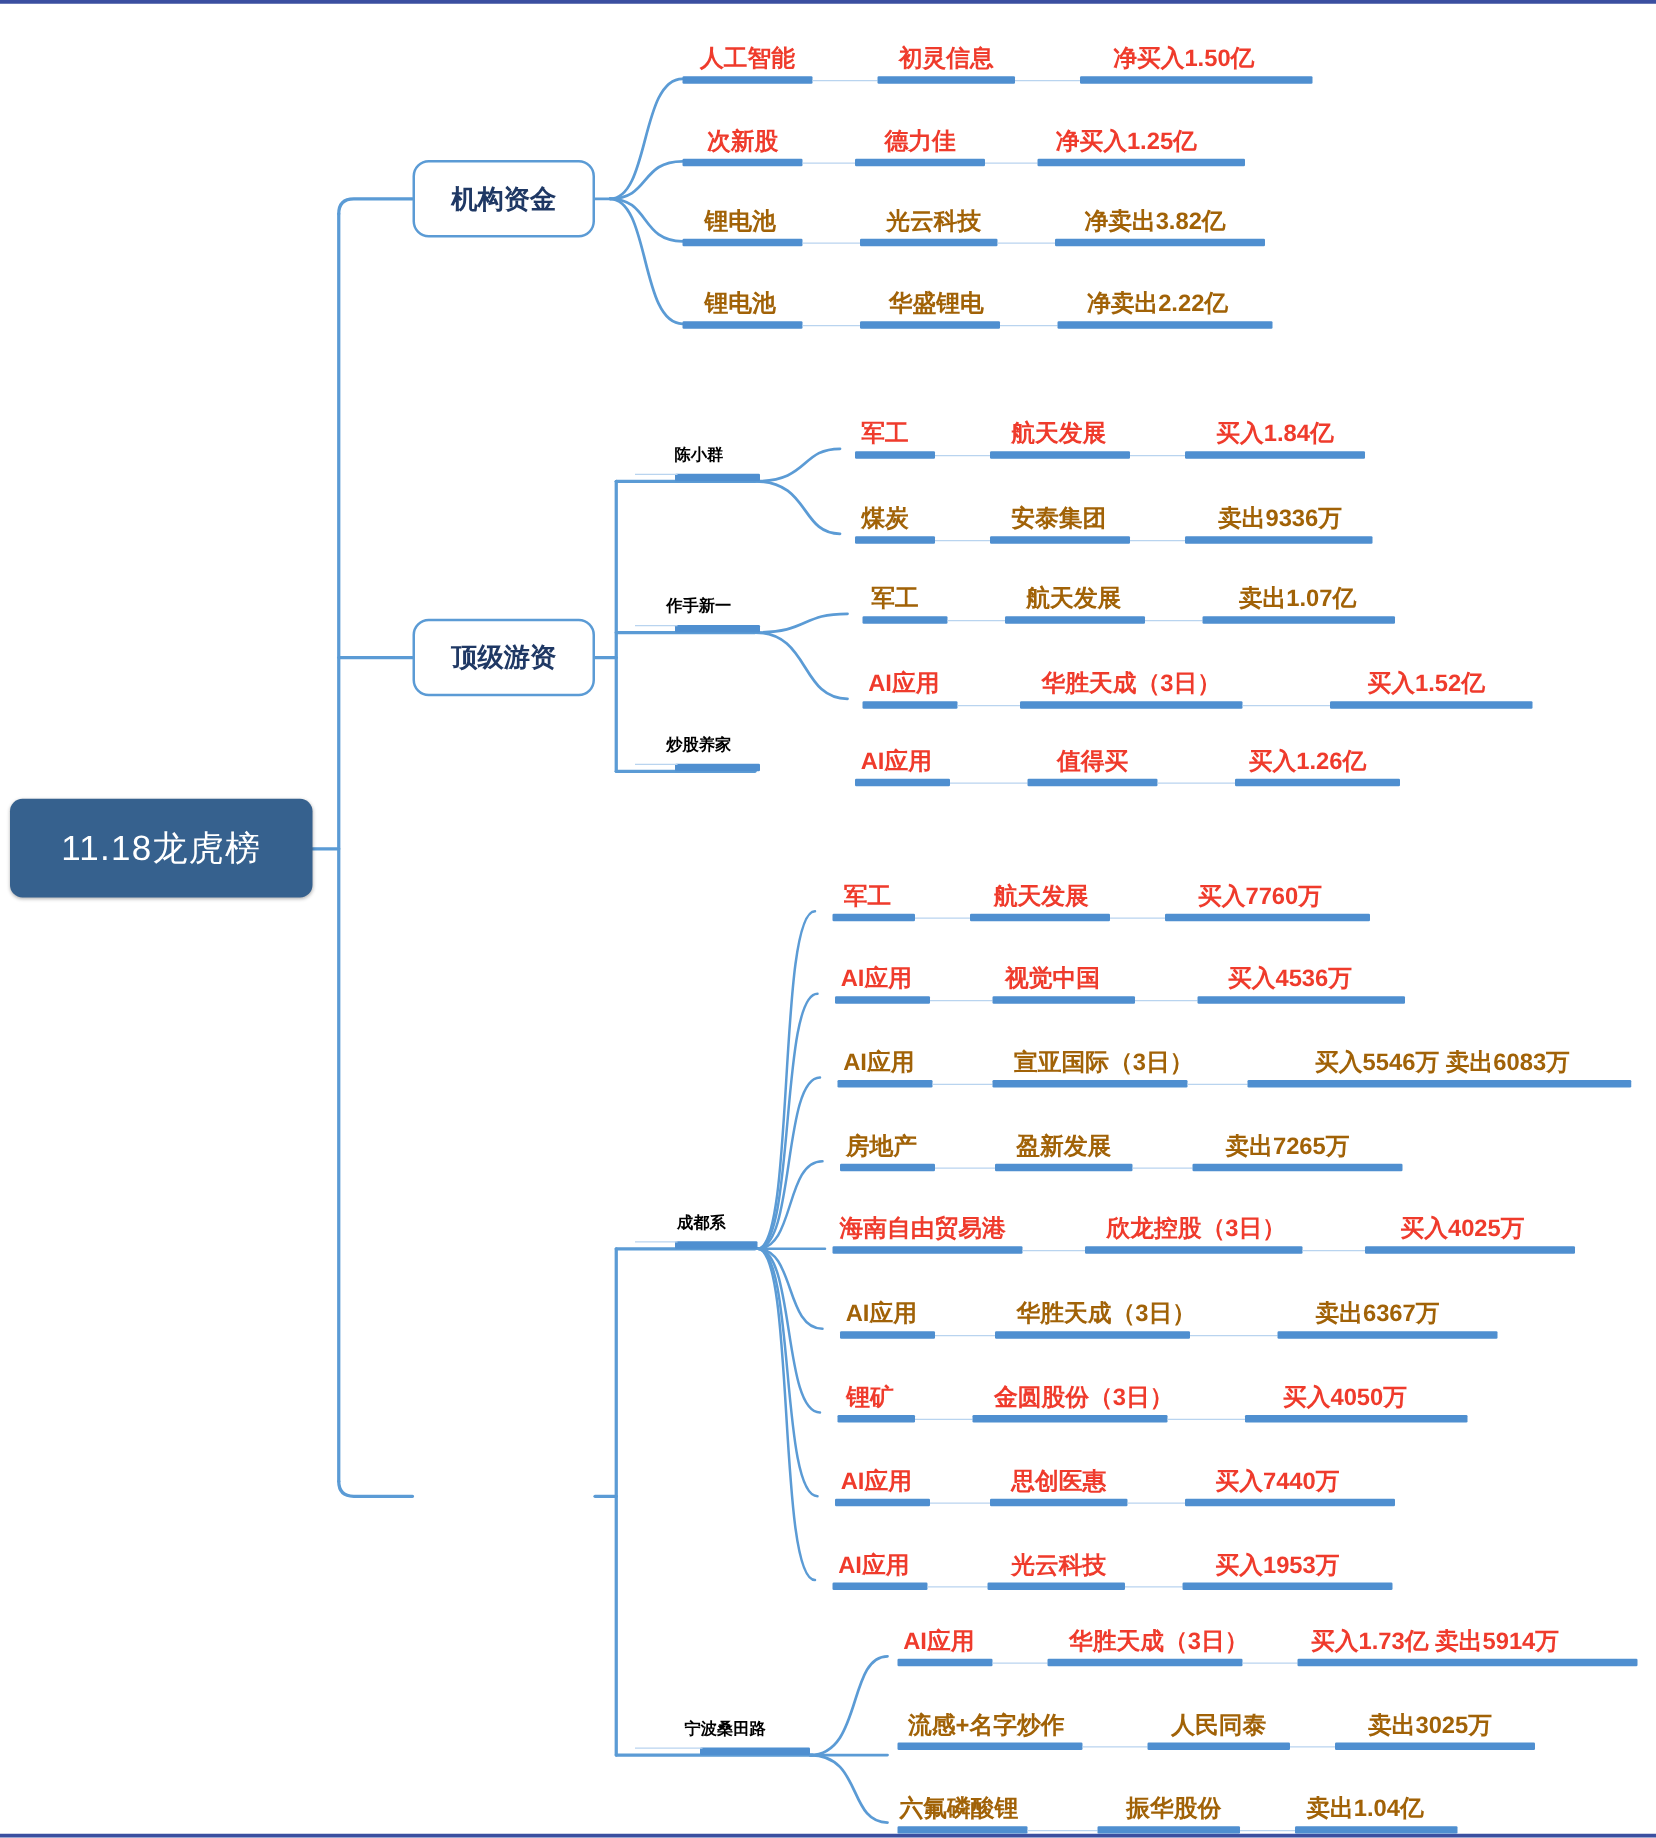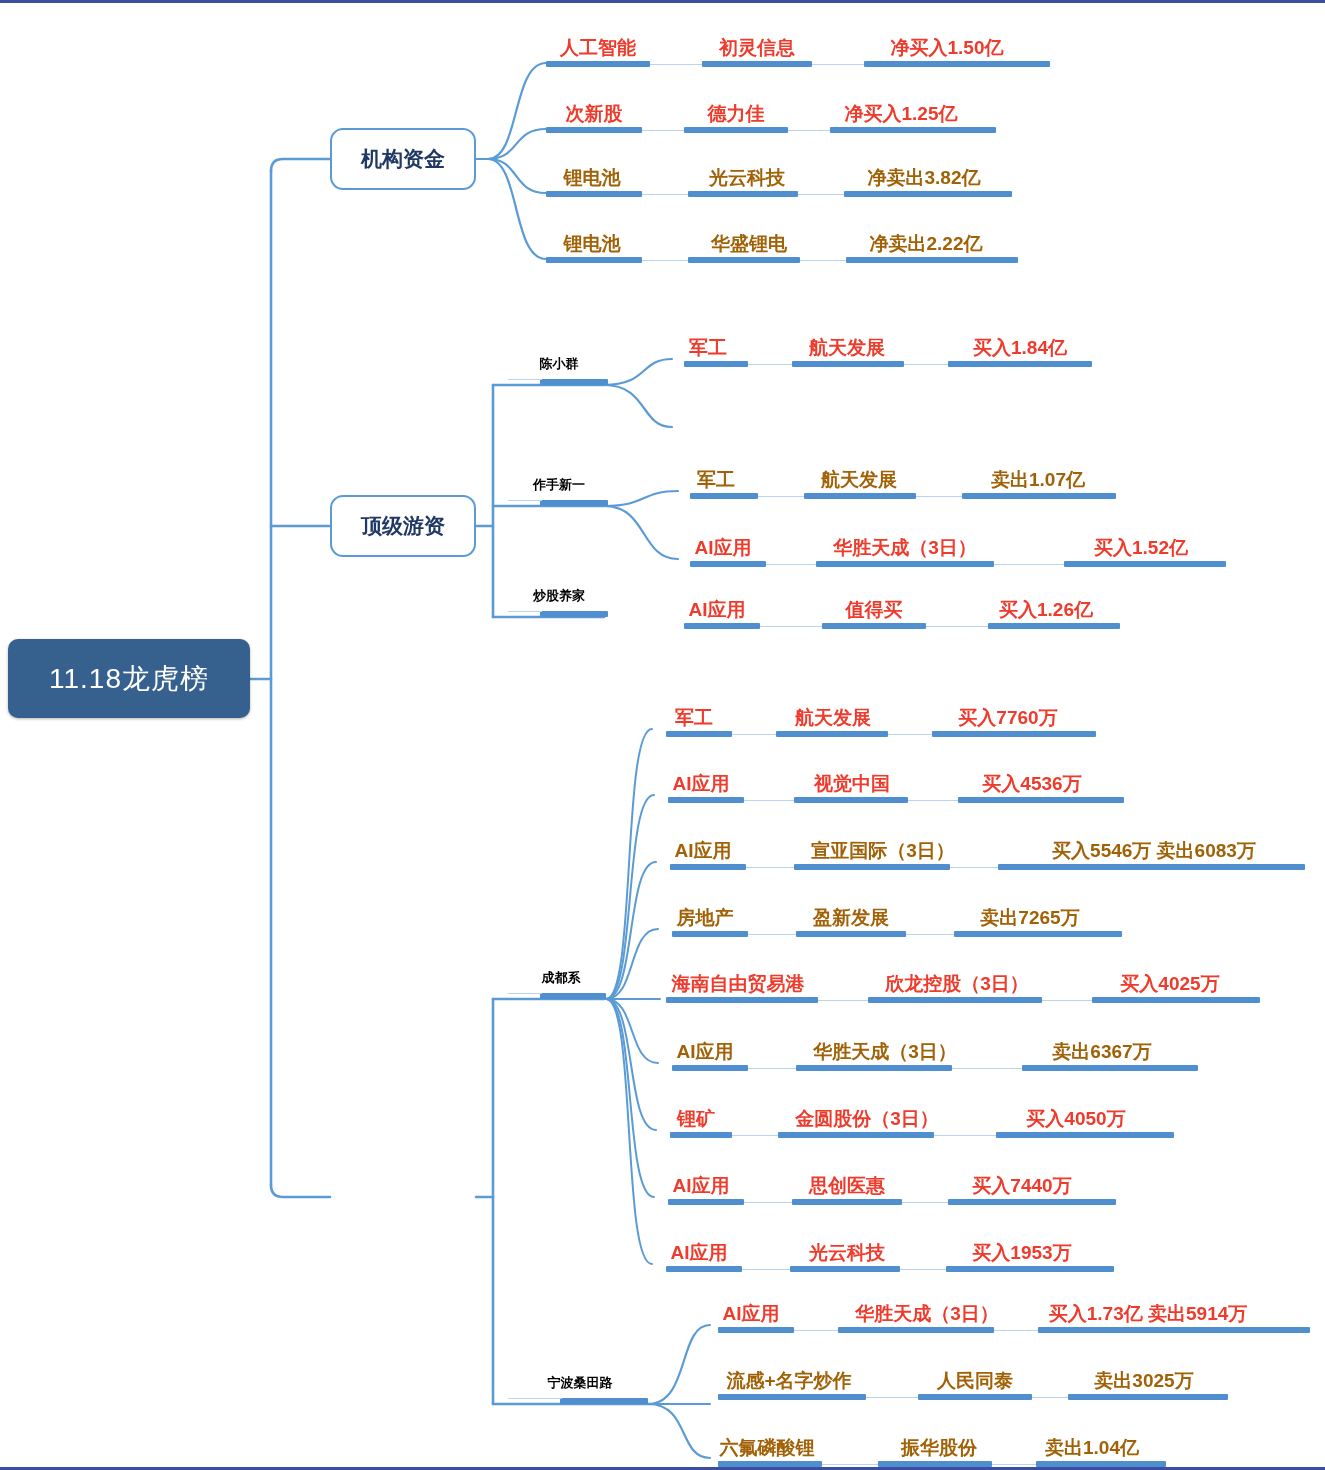--- a/index.html
+++ b/index.html
@@ -237,20 +237,30 @@
     <div class="cell red" style="left:12px;width:72px;">军工</div>
     <div class="cell red" style="left:128px;width:118px;">航天发展</div>
     <div class="cell red" style="left:292px;width:136px;">买入1.84亿</div>
     <div class="seg" style="left:24px;width:64px;"></div>
       <div class="thin" style="left:88px;width:44px;"></div>
     <div class="seg" style="left:132px;width:112px;"></div>
       <div class="thin" style="left:244px;width:44px;"></div>
     <div class="seg" style="left:288px;width:144px;"></div>
   </div>
 
+  <div class="leaf-row" style="left:660px;top:388px;width:438px;">
+    <div class="cell green" style="left:12px;width:72px;">煤炭</div>
+    <div class="cell green" style="left:128px;width:118px;">安泰集团</div>
+    <div class="cell green" style="left:292px;width:144px;">卖出9336万</div>
+    <div class="seg" style="left:24px;width:64px;"></div>
+      <div class="thin" style="left:88px;width:44px;"></div>
+    <div class="seg" style="left:132px;width:112px;"></div>
+      <div class="thin" style="left:244px;width:44px;"></div>
+    <div class="seg" style="left:288px;width:150px;"></div>
+  </div>
 
   <div class="leaf-row" style="left:666px;top:452px;width:450px;">
     <div class="cell green" style="left:14px;width:72px;">军工</div>
     <div class="cell green" style="left:134px;width:118px;">航天发展</div>
     <div class="cell green" style="left:304px;width:136px;">卖出1.07亿</div>
     <div class="seg" style="left:24px;width:68px;"></div>
       <div class="thin" style="left:92px;width:46px;"></div>
     <div class="seg" style="left:138px;width:112px;"></div>
       <div class="thin" style="left:250px;width:46px;"></div>
     <div class="seg" style="left:296px;width:154px;"></div>
@@ -284,21 +294,21 @@
     <div class="cell red" style="left:288px;width:152px;">买入7760万</div>
     <div class="seg" style="left:22px;width:66px;"></div>
       <div class="thin" style="left:88px;width:44px;"></div>
     <div class="seg" style="left:132px;width:112px;"></div>
       <div class="thin" style="left:244px;width:44px;"></div>
     <div class="seg" style="left:288px;width:164px;"></div>
   </div>
 
   <div class="leaf-row" style="left:646px;top:756px;width:478px;">
     <div class="cell red" style="left:12px;width:86px;">AI应用</div>
-    <div class="cell red" style="left:146px;width:120px;text-align:center;">视觉中国</div>
+    <div class="cell red" style="left:136px;width:120px;text-align:center;">视觉中国</div>
     <div class="cell red" style="left:310px;width:152px;">买入4536万</div>
     <div class="seg" style="left:22px;width:76px;"></div>
       <div class="thin" style="left:98px;width:50px;"></div>
     <div class="seg" style="left:148px;width:114px;"></div>
       <div class="thin" style="left:262px;width:50px;"></div>
     <div class="seg" style="left:312px;width:166px;"></div>
   </div>
 
   <div class="leaf-row" style="left:648px;top:823px;width:657px;">
     <div class="cell green" style="left:12px;width:86px;">AI应用</div>

